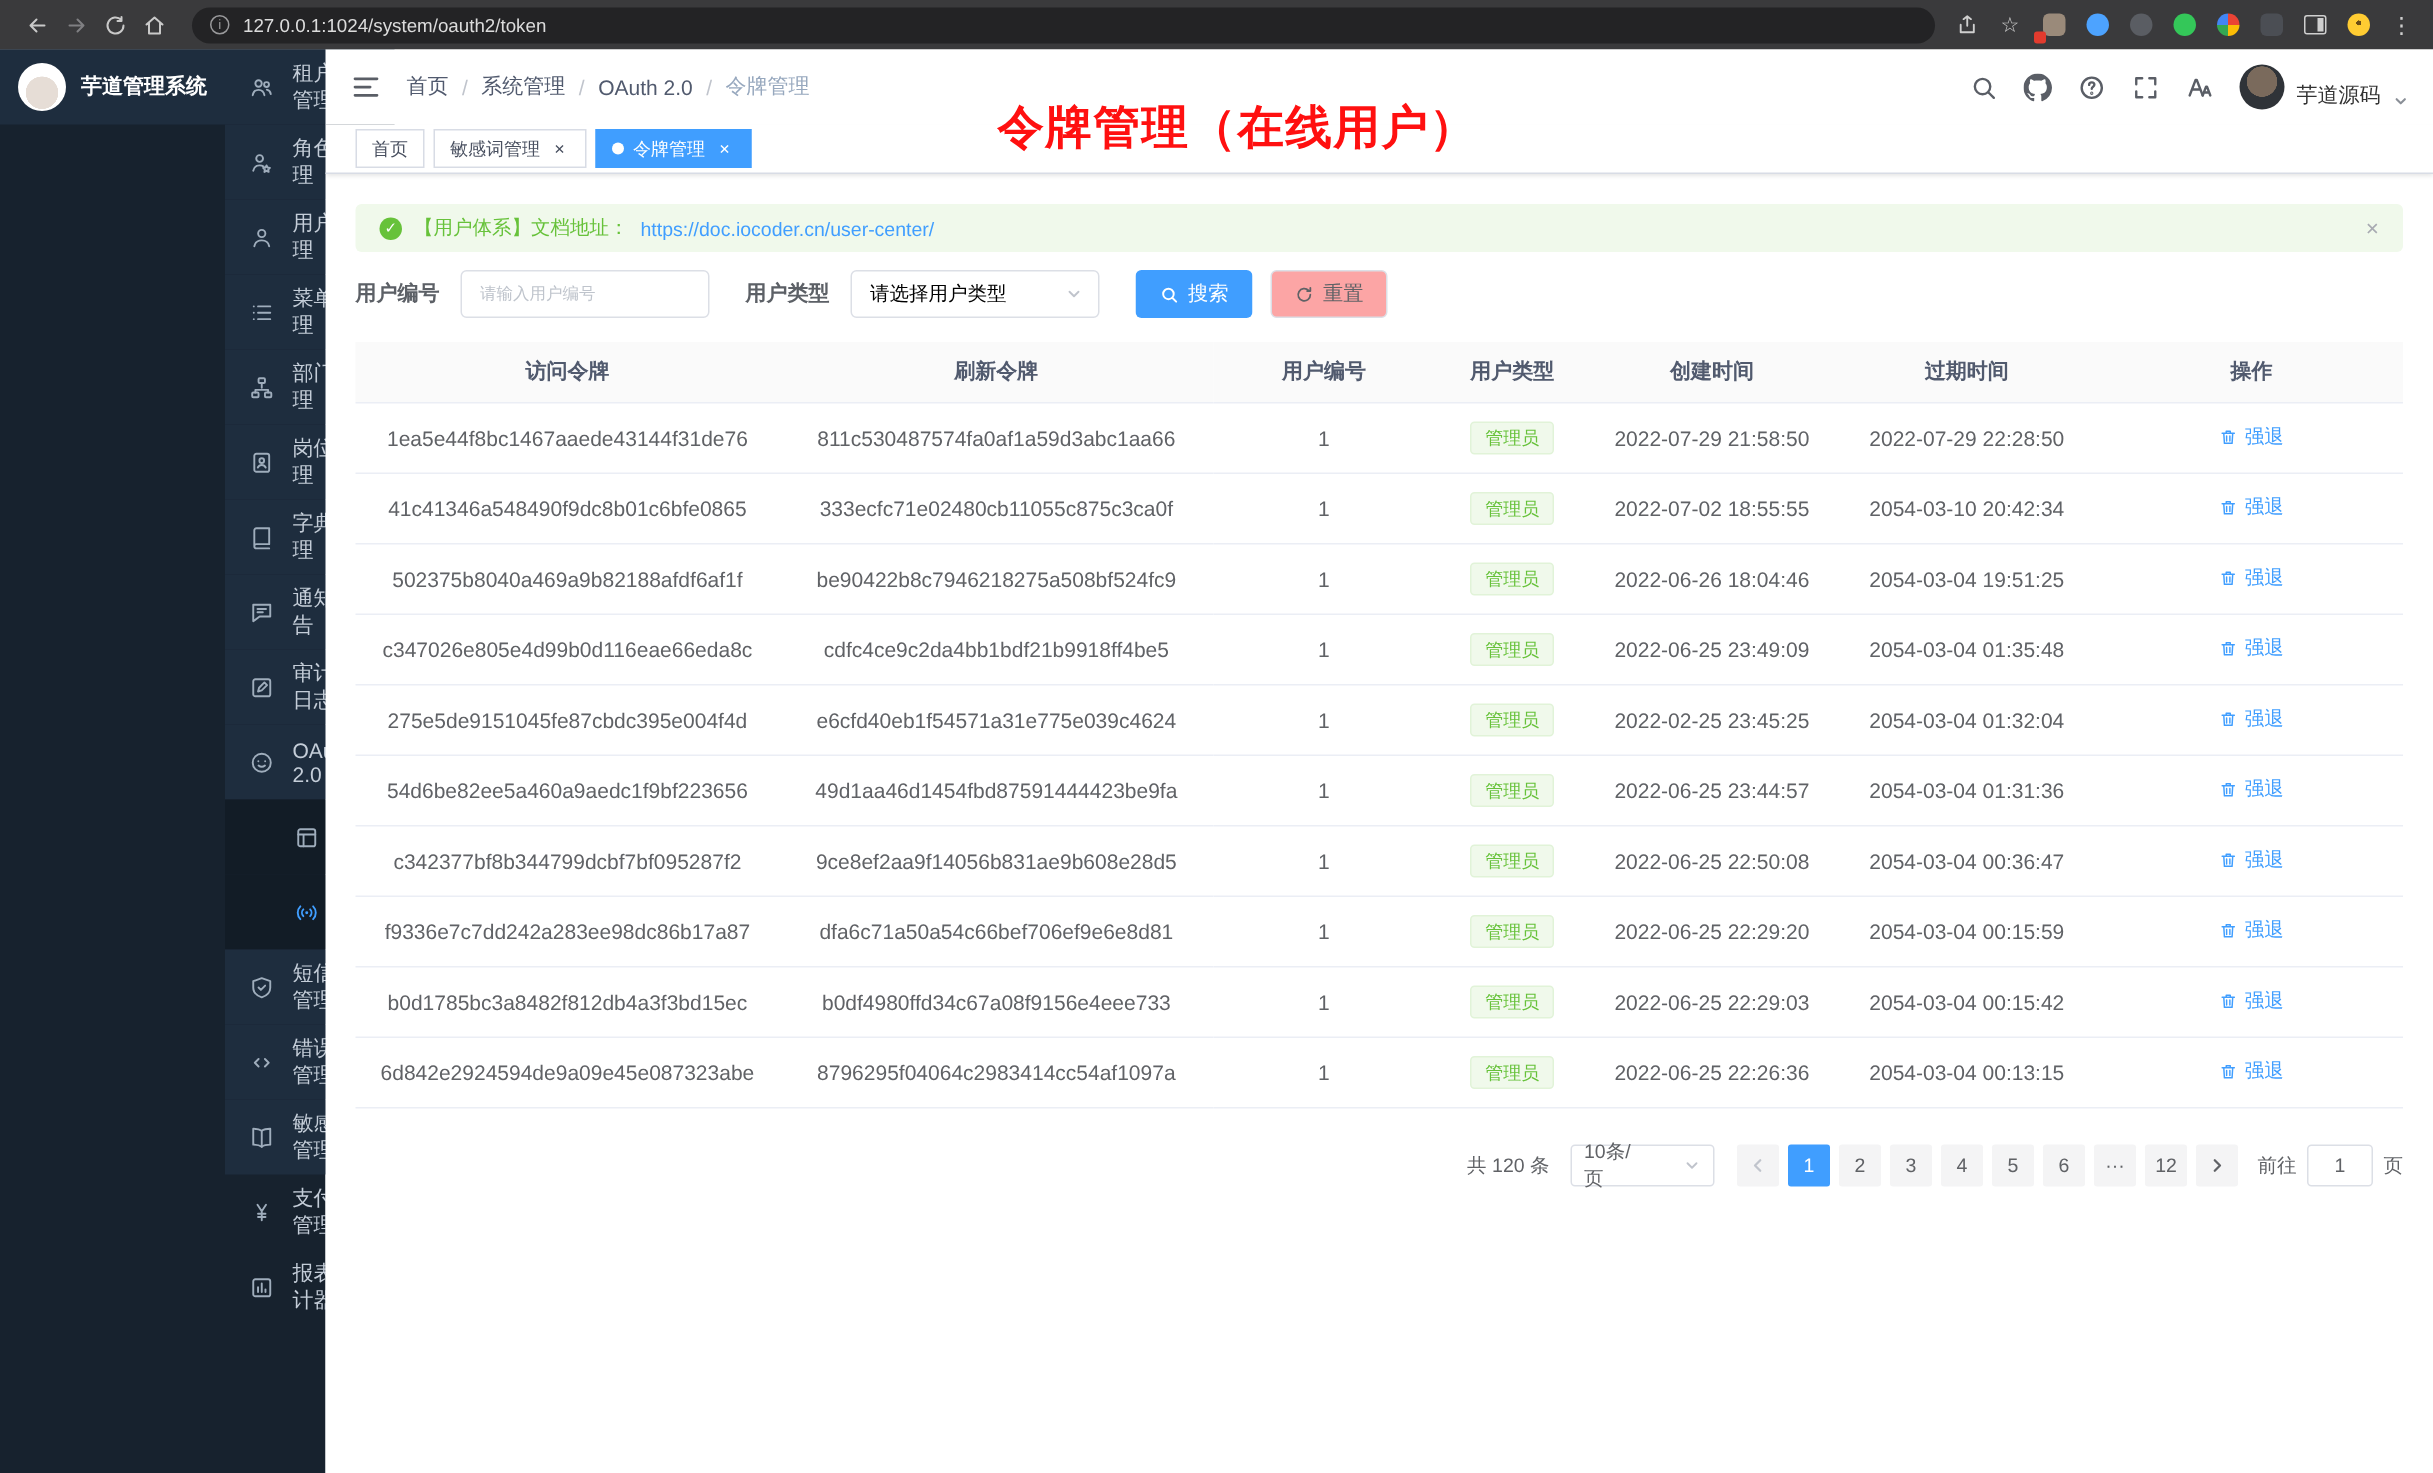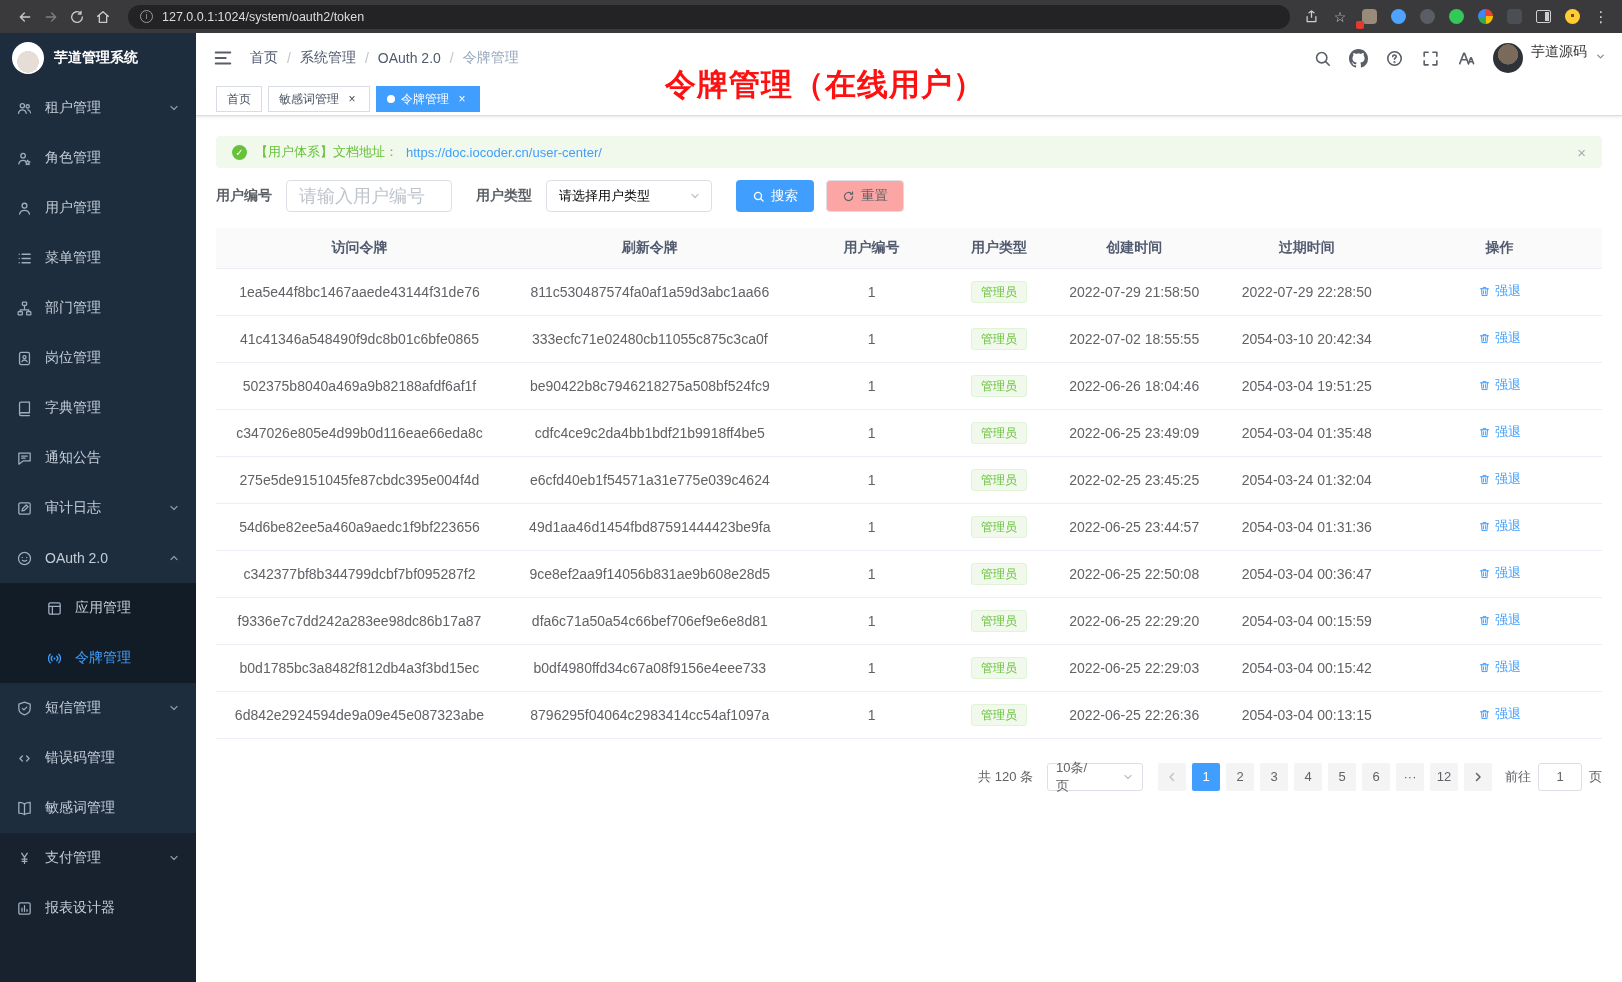--- a/index.html
+++ b/index.html
@@ -27,21 +27,21 @@
   .pin { background:conic-gradient(#ea4335 0 25%, #fbbc05 0 50%, #34a853 0 75%, #4285f4 0 100%); border-radius:50%; width:15px; height:15px; }
   .split-rect { width:15px; height:13px; border:1.6px solid #cfcfcf; border-radius:2px; position:relative; }
   .split-rect:after { content:""; position:absolute; right:1px; top:1px; bottom:1px; width:4px; background:#cfcfcf; }
   .smiley { background:radial-gradient(circle at 50% 42%, #6b4d17 0 14%, #ffcc32 15%); }
   .dots-v { font-size:15px; color:#cfcfcf; }
 
   
   .app { display:flex; height:949px; }
 
   
-  .sidebar { width:196px; background:#17222e; flex-shrink:0; display:flex; flex-direction:column; }
+  .sidebar { width:217px; background:#17222e; flex-shrink:0; display:flex; flex-direction:row; }
   .logo { height:50px; background:#1e2d3e; display:flex; align-items:center; gap:10px; padding:0 12px; cursor:pointer; }
   .logo-avatar { width:32px; height:32px; border-radius:50%;
     background:radial-gradient(circle at 50% 62%, #e6ddd6 0 42%, #fff 43%); flex-shrink:0; }
   .logo-title { color:#fff; font-size:14px; font-weight:bold; white-space:nowrap; }
   .menu-item { height:50px; display:flex; align-items:center; padding:0 16px; font-size:14px;
     color:#c4cdd8; background:#1e2d3e; cursor:pointer; flex-shrink:0; }
   .menu-item.sub { background:#121c26; padding-left:46px; }
   .menu-item.dim { background:transparent; }
   .menu-item.active { color:#409eff; }
   .mi-icon { width:17px; height:17px; margin-right:12px; color:#9fadbc; display:flex; flex-shrink:0; }
@@ -58,21 +58,21 @@
     position:relative; z-index:3; }
   .hamburger { width:22px; height:22px; color:#5a5e66; display:flex; cursor:pointer; }
   .hamburger svg { width:22px; height:22px; }
   .breadcrumb { display:flex; align-items:center; margin-left:16px; font-size:14px; gap:9px; }
   .crumb { color:#515a6e; cursor:pointer; }
   .crumb.last { color:#97a8be; cursor:default; }
   .crumb-sep { color:#c0c4cc; }
   .topbar-right { margin-left:auto; display:flex; align-items:center; gap:17px; color:#5a5e66; }
   .tb-ico { width:19px; height:19px; display:flex; cursor:pointer; }
   .tb-ico svg { width:19px; height:19px; }
-  .user-area { display:flex; align-items:flex-start; gap:8px; cursor:pointer; }
+  .user-area { display:flex; align-items:flex-end; gap:8px; cursor:pointer; }
   .avatar { width:30px; height:30px; border-radius:50%;
     background:radial-gradient(circle at 50% 38%, #7a6a5c 0 42%, #2f3338 43%); }
   .user-name { font-size:14px; color:#333; }
   .u-caret { width:11px; height:11px; display:flex; color:#8a8f97; margin-top:8px; }
   .u-caret svg { width:11px; height:11px; }
 
   .tabbar { height:33px; background:#fff; border-bottom:1px solid #d8dce5;
     box-shadow:0 1px 3px rgba(0,0,0,.10); display:flex; align-items:center; padding:0 20px; gap:6px;
     position:relative; z-index:2; }
   .tab { height:26px; display:inline-flex; align-items:center; padding:0 10px; gap:6px;
@@ -90,21 +90,21 @@
   .alert-check { width:15px; height:15px; border-radius:50%; background:#67c23a; color:#fff;
     font-size:10px; display:flex; align-items:center; justify-content:center; flex-shrink:0; }
   .alert-text { color:#67c23a; }
   .alert-link { color:#409eff; cursor:pointer; text-decoration:none; }
   .alert-close { margin-left:auto; color:#a8abb2; cursor:pointer; font-size:15px; }
 
   .filter-row { display:flex; align-items:center; margin-top:12px; font-size:14px; }
   .f-group { display:flex; align-items:center; margin-right:24px; }
   .f-label { font-weight:bold; color:#5c6066; margin-right:14px; white-space:nowrap; }
   .f-input { width:166px; height:32px; border:1px solid #dcdfe6; border-radius:4px; padding:0 12px;
-    font-size:18px; color:#606266; outline:none; font-family:inherit; }
+    font-size:11px; color:#606266; outline:none; font-family:inherit; }
   .f-input::placeholder { color:#bfc4cc; }
   .f-select { width:166px; height:32px; border:1px solid #dcdfe6; border-radius:4px; background:#fff;
     display:flex; align-items:center; justify-content:space-between; padding:0 10px 0 12px;
     font-size:13px; color:#000000; cursor:pointer; }
   .sel-caret { width:12px; height:12px; color:#c0c4cc; display:flex; }
   .sel-caret svg { width:12px; height:12px; }
   .btn { height:32px; border-radius:4px; border:1px solid transparent; display:inline-flex;
     align-items:center; justify-content:center; padding:0 15px; gap:6px; font-size:13.5px;
     cursor:pointer; font-family:inherit; }
   .btn svg { width:13px; height:13px; }
@@ -597,21 +597,21 @@
                     </span>
                     <span>强退</span>
                   </span></td>
               </tr>
               <tr>
                 <td>275e5de9151045fe87cbdc395e004f4d</td>
                 <td>e6cfd40eb1f54571a31e775e039c4624</td>
                 <td>1</td>
                 <td><span class="tag">管理员</span></td>
                 <td>2022-02-25 23:45:25</td>
-                <td>2054-03-24 01:32:04</td>
+                <td>2054-03-04 01:32:04</td>
                 <td><span class="action-link">
                     <span style="display:inline-flex">
                       <svg viewBox="0 0 24 24" fill="none" stroke="currentColor" stroke-width="1.8" stroke-linecap="round" stroke-linejoin="round">
                         <path d="M4.5 7h15M9.5 7V4.5h5V7M6.5 7l.8 12.5h9.4L17.5 7M10 10.5v6M14 10.5v6"></path>
                       </svg>
                     </span>
                     <span>强退</span>
                   </span></td>
               </tr>
               <tr>

